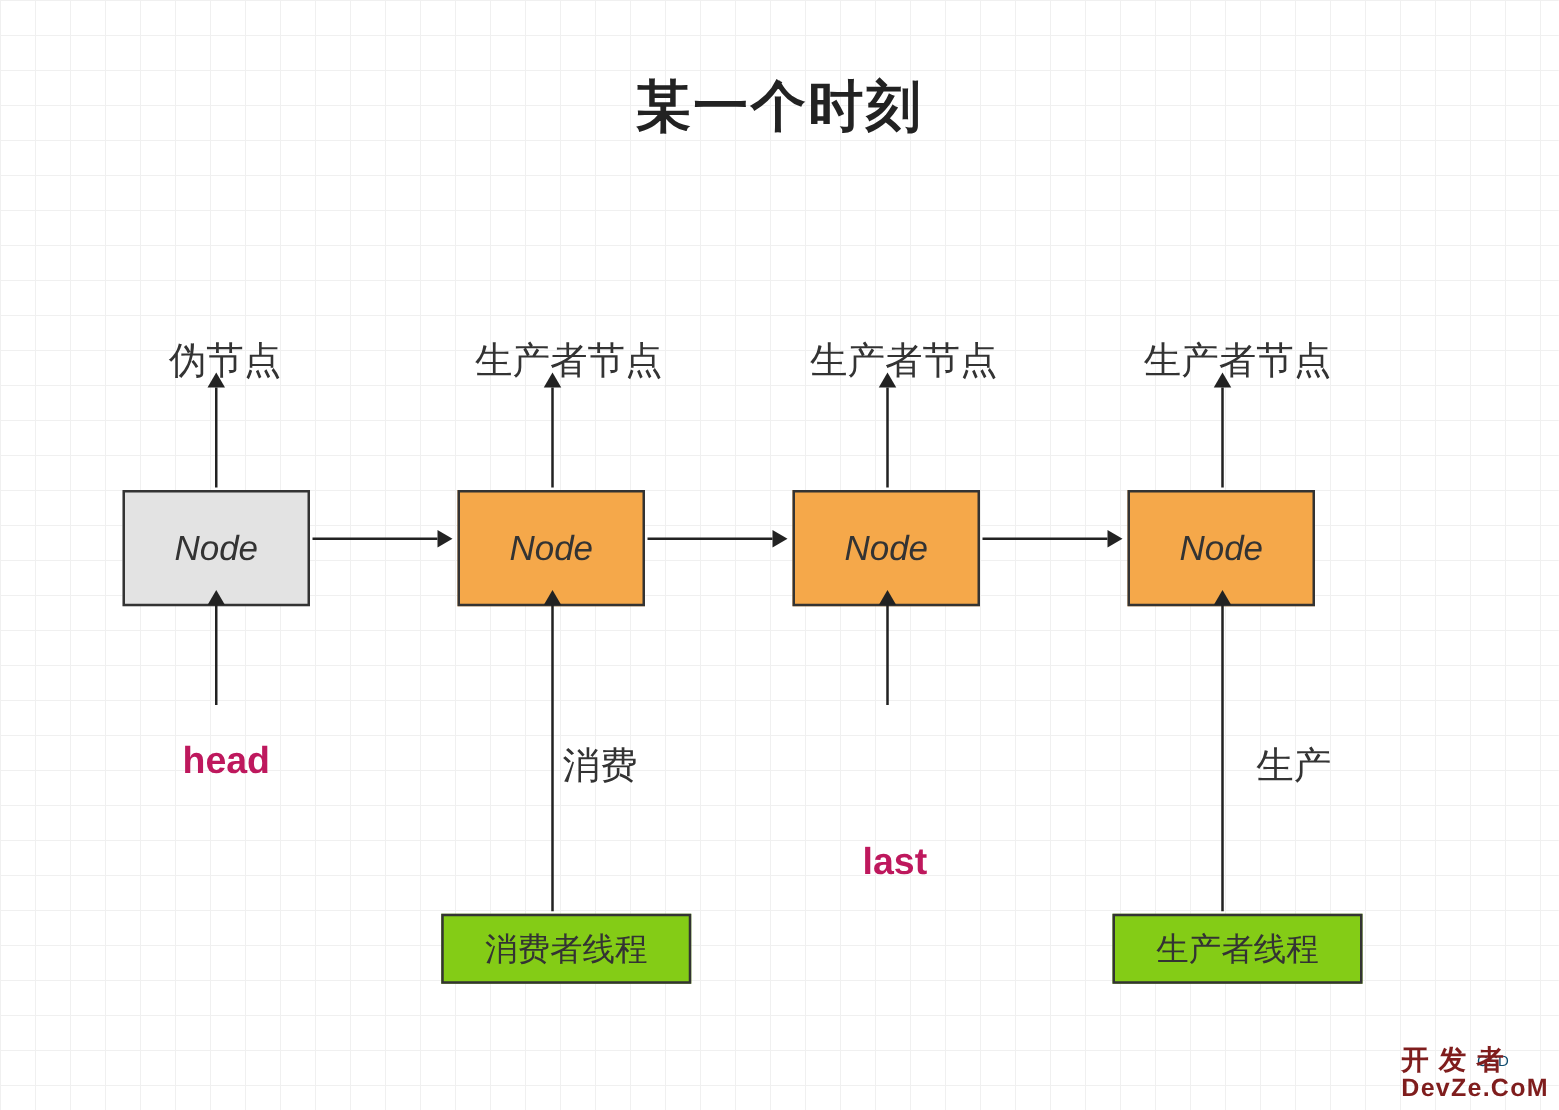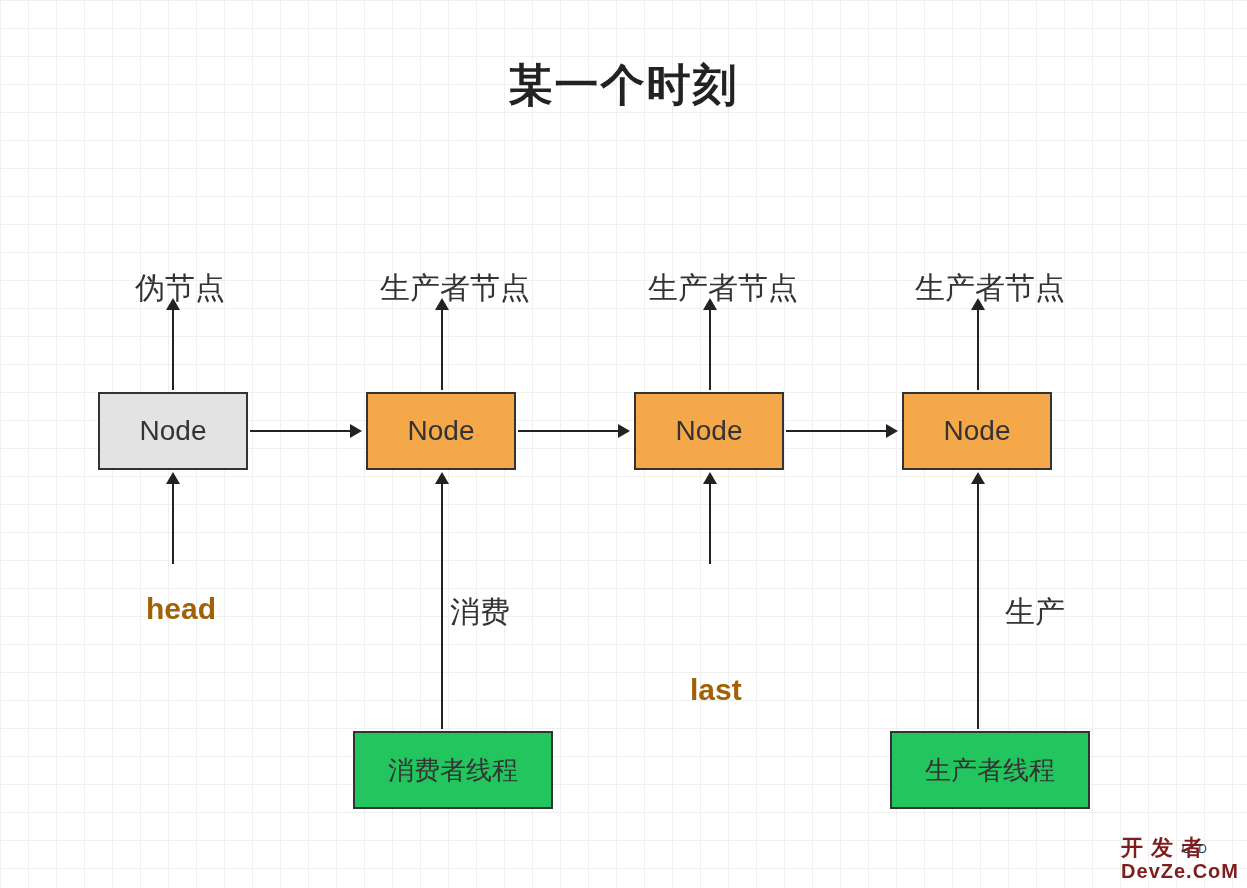--- a/index.html
+++ b/index.html
@@ -31,51 +31,52 @@
     top: 56px;
     transform: translateX(-50%);
     font-size: 44px;
     font-weight: 700;
     color: #222;
     letter-spacing: 2px;
   }
   .node-box {
     position: absolute;
     width: 150px;
-    height: 78px;
+    height: 93px;
     border: 2px solid #333;
     display: flex;
     align-items: center;
     justify-content: center;
     font-size: 28px;
     color: #333;
+    font-style: italic;
   }
   .node-gray { background: #e3e3e3; }
   .node-orange { background: #f5a84a; }
   .thread-box {
     position: absolute;
     width: 200px;
-    height: 78px;
-    background: #22c55e;
+    height: 56px;
+    background: #84cc16;
     border: 2px solid #333;
     display: flex;
     align-items: center;
     justify-content: center;
     font-size: 26px;
     color: #333;
   }
   .label {
     position: absolute;
     font-size: 30px;
     color: #333;
     white-space: nowrap;
     text-align: center;
   }
   .label-red {
-    color: #a16207;
+    color: #be185d;
     font-weight: 700;
   }
   .arrow-line {
     position: absolute;
     background: #222;
   }
   .arrow-head-right::after {
     content: "";
     position: absolute;
     right: -12px;

